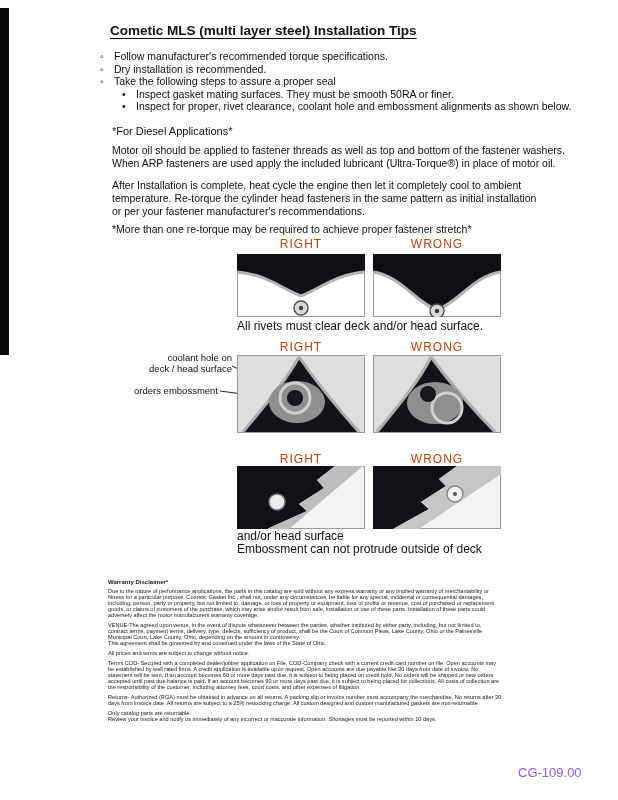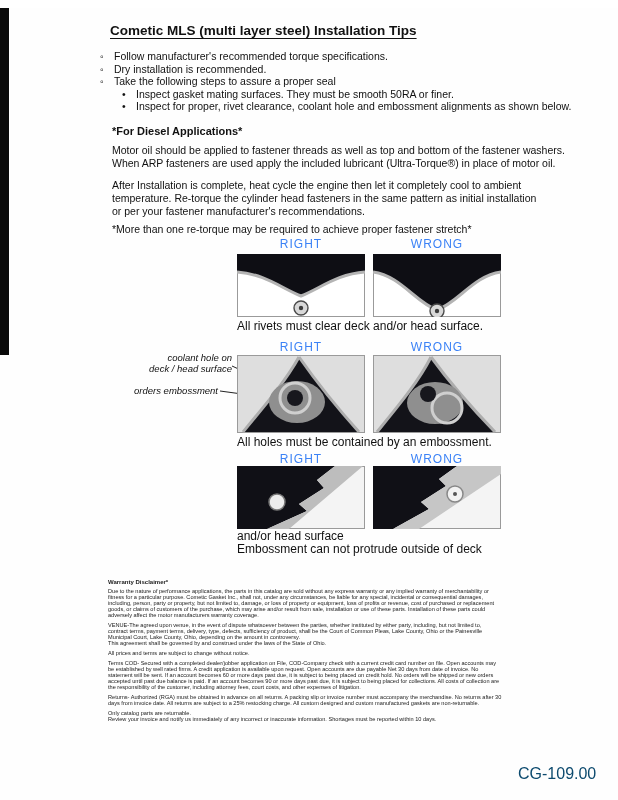--- a/index.html
+++ b/index.html
@@ -10,44 +10,44 @@
   .binding-strip { position:absolute; left:0; top:0; width:9px; height:347px; background:#0a0a0a; }
 
   .title { position:absolute; left:110px; top:15px; font-size:13.5px; font-weight:bold;
            text-decoration:underline; text-underline-offset:3px; white-space:nowrap; }
 
   .tip { position:absolute; left:100px; display:flex; gap:5px; font-size:10.5px; white-space:nowrap; }
   .tip .mk { width:9px; display:inline-block; }
   .t1{top:42px} .t2{top:55px} .t3{top:67px}
   .sub{left:122px} .t4{top:80px} .t5{top:92px}
 
-  .diesel-h { position:absolute; left:112px; top:117px; font-size:11px; font-weight:bold;text-align:right; }
+  .diesel-h { position:absolute; left:112px; top:117px; font-size:11px; font-weight:normal;text-align:right; }
   .para { position:absolute; left:112px; width:460px; font-size:10.5px; line-height:13px; white-space:pre-line; }
   .pa1{top:136px} .pa2{top:171px}
   .note { position:absolute; left:112px; top:215px; font-size:10.5px; white-space:nowrap; }
 
-  .dg-hdr { position:absolute; width:128px; text-align:center; font-size:12px; letter-spacing:1px; color:#3b82f6; }
+  .dg-hdr { position:absolute; width:128px; text-align:center; font-size:12px; letter-spacing:1px; color:#c2410c; }
   .col-r{left:237px} .col-w{left:373px}
   .r1{top:229px} .r2{top:332px} .r3{top:444px}
   .panel { position:absolute; width:128px; }
   .p1{top:246px; height:63px} .p2{top:347px; height:78px} .p3{top:458px; height:63px}
 
   .cap { position:absolute; left:237px; font-size:12px; line-height:13px; white-space:nowrap; }
   .c1{top:312px} .c2{top:428px} .c3{top:522px}
 
-  .lbl { position:absolute; text-align:right; font-size:9.5px; line-height:11px; color:#111;font-style:italic; }
+  .lbl { position:absolute; text-align:right; font-size:9.5px; line-height:11px; color:#111; }
   .lbl-coolant { left:118px; top:344px; width:114px; }
   .lbl-emboss  { left:100px; top:377px; width:118px; }
   .leaders { position:absolute; left:210px; top:350px; }
 
   .legal { position:absolute; left:108px; top:571px; width:394px; color:#222; }
   .lg-h { font-size:6px; font-weight:bold; margin-bottom:3px; }
   .lg-p { font-size:5.6px; line-height:6px; margin-bottom:4px; white-space:pre-line; }
 
-  .page-code { position:absolute; left:518px; top:757px; font-size:16px; color:#0c4a6e; }
+  .page-code { position:absolute; left:518px; top:757px; font-size:13px; color:#8b5cf6; }
 </style>
 </head>
 <body>
 
 <div class="page">
 
   <div class="binding-strip"></div>
 
   <h1 class="title">Cometic MLS (multi layer steel) Installation Tips</h1>
 
@@ -131,21 +131,20 @@
     <svg width="128" height="78" viewBox="0 0 128 78">
       <rect x="0.5" y="0.5" width="127" height="77" fill="#dedede" stroke="#9a9a9a"></rect>
       <path d="M58,2 C74,24 94,48 122,77 L4,77 C26,50 46,26 58,2 Z" fill="#131319"></path>
       <path d="M58,2 C46,26 26,50 4,77" fill="none" stroke="#adadad" stroke-width="3"></path>
       <path d="M58,2 C74,24 94,48 122,77" fill="none" stroke="#adadad" stroke-width="3"></path>
       <ellipse cx="62" cy="48" rx="28" ry="21" fill="#8f8f8f"></ellipse>
       <circle cx="74" cy="53" r="15" fill="none" stroke="#cfcfcf" stroke-width="3"></circle>
       <circle cx="55" cy="39" r="8" fill="#17171d"></circle>
     </svg>
   </div>
-  <div class="cap c2">All holes must be contained by an embossment.</div>
 
   <div class="dg-hdr col-r r3">RIGHT</div>
   <div class="dg-hdr col-w r3">WRONG</div>
 
   <div class="panel col-r p3">
     <svg width="128" height="63" viewBox="0 0 128 63">
       <rect x="0.5" y="0.5" width="127" height="62" fill="#f4f4f4" stroke="#9a9a9a"></rect>
       <path d="M0,0 H98 L80,14 L87,22 L62,38 L70,45 L30,63 H0 Z" fill="#101016"></path>
       <path d="M98,0 H126 L52,63 H30 L70,45 L62,38 L87,22 L80,14 Z" fill="#bdbdbd"></path>
       <circle cx="40" cy="36" r="8" fill="#ececec" stroke="#777" stroke-width="1.5"></circle>

